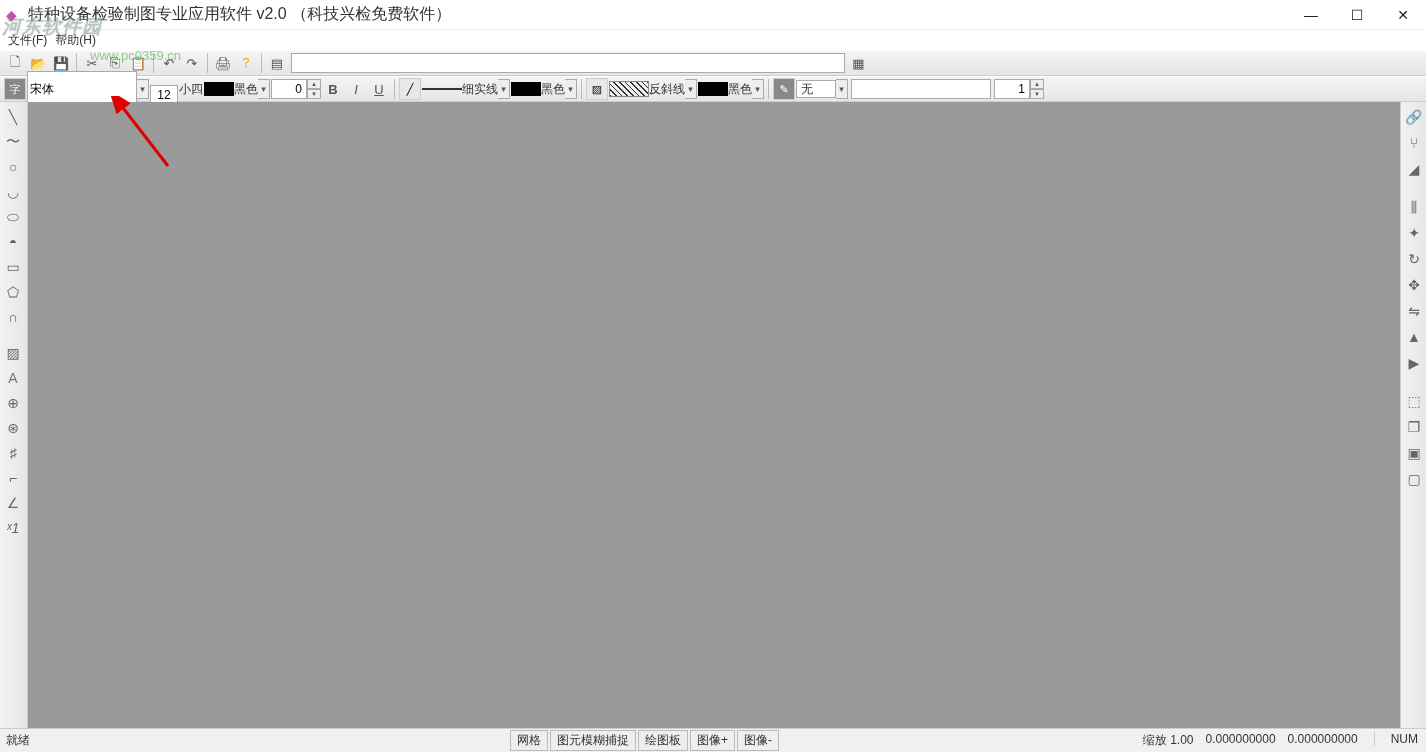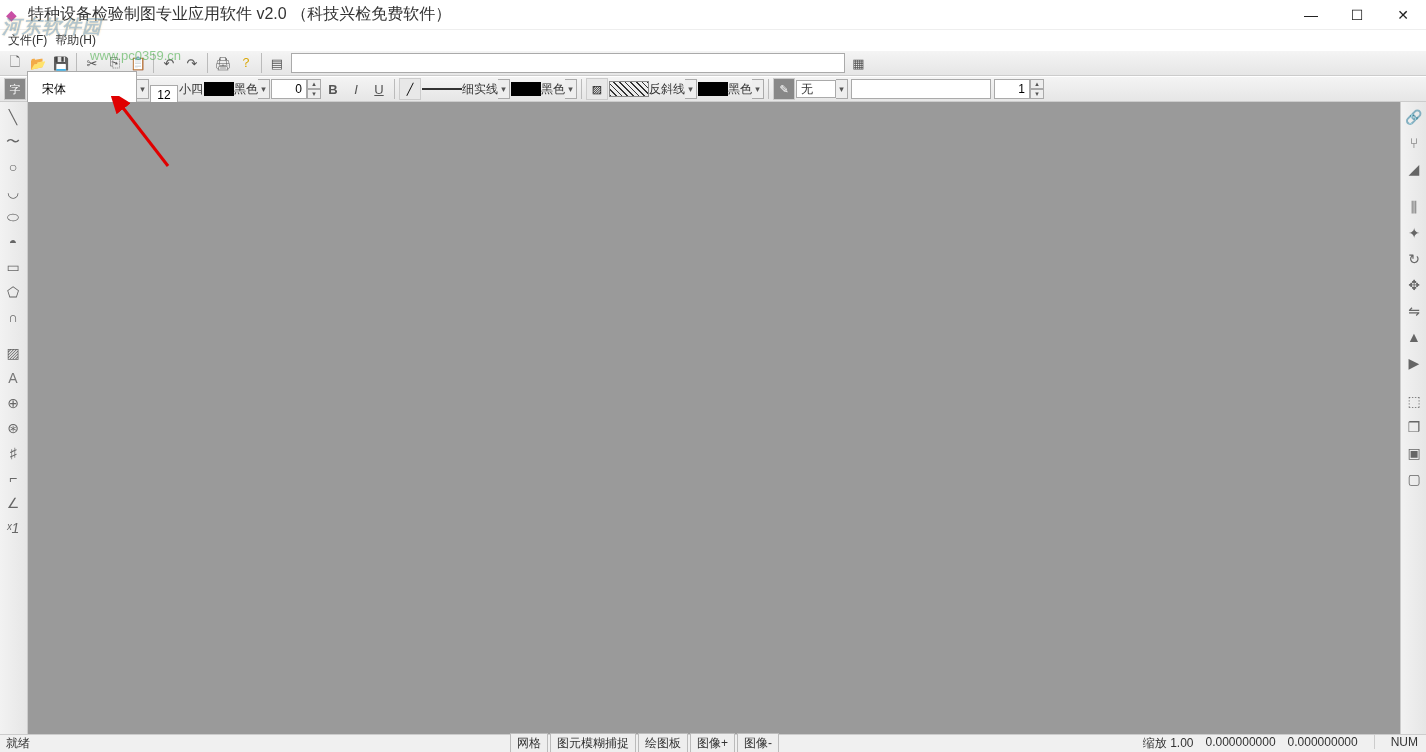--- a/index.html
+++ b/index.html
@@ -77,21 +77,21 @@
     .tb-sep { width:1px; height:20px; background:#bbb; margin:0 3px;}
     .tb-input { height:20px; font-size:12px; padding:0 4px; border:1px solid #aaa; background:#fff; }
     .tb-dropdown { display:flex; align-items:center; }
     .tb-dropdown .dd { width:12px; height:20px; display:flex; align-items:center; justify-content:center; font-size:9px; color:#555; border:1px solid #aaa; border-left:none; background:#eee;}
     .tb-colorswatch { width:30px; height:14px; background:#000; display:inline-block; vertical-align:middle;}
     .tb-textlabel { font-size:12px; color:#333; padding:0 0;}
     .tb-spin { display:flex; }
     .tb-spinbtns { display:flex; flex-direction:column; }
     .tb-spinbtns div { width:14px; height:10px; border:1px solid #aaa; background:#eee; font-size:7px; line-height:8px; text-align:center; color:#555;}
     .tb-box-long { flex:1; height:20px; border:1px solid #aaa; background:#fff; min-width:100px; margin:0 2px;}
-    .tb-font-select { width:110px; height:36px; border:1px solid #aaa; background:#fff; padding:0 14px; font-size:12px;}
+    .tb-font-select { width:110px; height:36px; border:1px solid #aaa; background:#fff; padding:0 2px; font-size:12px;}
     .tb-size { width:28px; height:20px; border:1px solid #aaa; background:#fff; text-align:center; font-size:12px;}
     .tb-iconbtn { width:22px; height:22px; display:flex; align-items:center; justify-content:center; border:1px solid #ccc; background:#e8e8e8; font-size:11px;}
     .hatch-pattern {
       width: 40px; height: 16px;
       background: repeating-linear-gradient(45deg,#333 0,#333 1px,transparent 1px,transparent 4px);
       border:1px solid #888;
     }
     .line-sample {
       width: 40px; height: 2px; background:#333;
     }
@@ -121,21 +121,21 @@
       background:#9a9a9a;
     }
     
     .arrow {
       position:absolute;
       pointer-events:none;
       z-index:400;
     }
     
     .statusbar {
-      position:absolute; left:0; right:0; bottom:0; height:18px;
+      position:absolute; left:0; right:0; bottom:0; height:24px;
       background:#f0f0f0; border-top:1px solid #ccc;
       display:flex; align-items:center; font-size:12px; color:#333;
     }
     .statusbar .st-left { padding-left:6px; flex:0 0 auto; width:510px;}
     .statusbar .st-center { display:flex; gap:2px; }
     .statusbar .st-btn { padding:1px 6px; border:1px solid #bbb; background:#eee; font-size:12px;}
     .statusbar .st-right { margin-left:auto; display:flex; gap:12px; padding-right:8px;}
     .statusbar .st-sep { width:1px; background:#ccc; margin:0 4px; height:14px;}
     
     .txt-b { font-weight:bold; }

